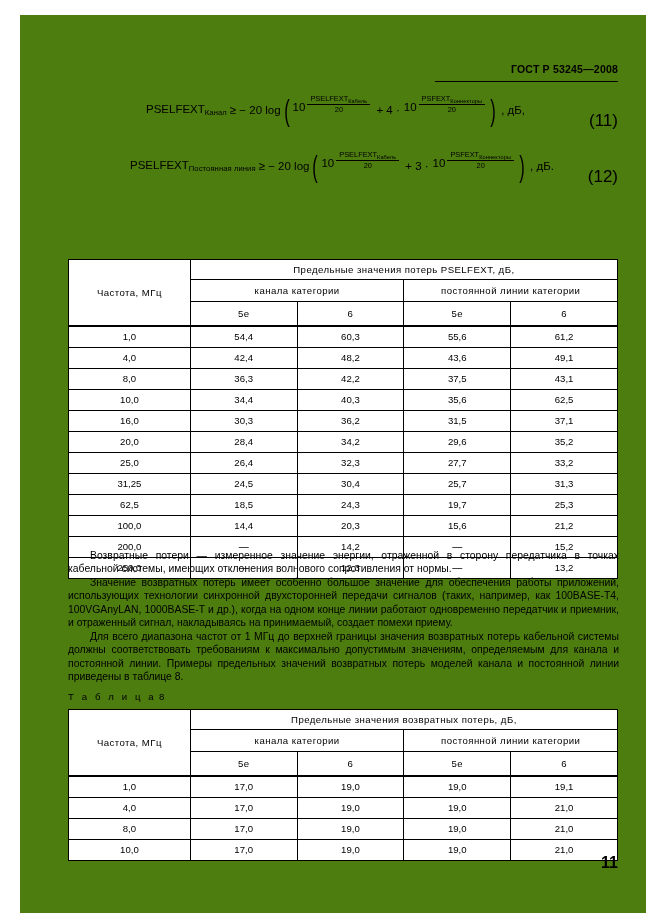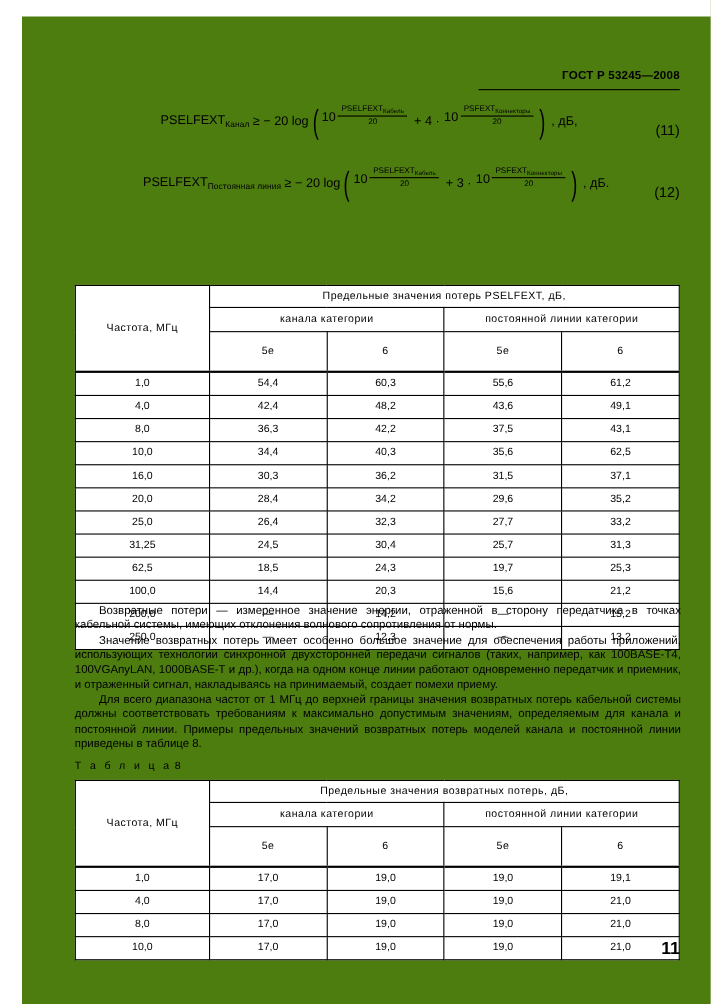--- a/index.html
+++ b/index.html
@@ -93,21 +93,21 @@
   }
   .expo .den {
     display: block;
     padding-top: 0.5px;
   }
   .expo .sub { font-size: 5.6px; }
   .fml-tail { margin-left: 2px; }
   .fml-num {
     position: absolute;
     right: 0;
-    font-size: 13px;
+    font-size: 17px;
   }
 
   
   .para {
     position: absolute;
     left: 48px;
     width: 551px;
     font-size: 10.4px;
     line-height: 13.4px;
     text-align: justify;
@@ -135,21 +135,21 @@
   table.gost td {
     border: 0.9px solid #000;
     text-align: center;
     vertical-align: middle;
     font-weight: normal;
     padding: 0;
   }
   table.gost th { letter-spacing: 0.45px; }
   .hdr-top { height: 20px; }
   .hdr-mid { height: 22px; }
-  .hdr-bot { height: 36px; }
+  .hdr-bot { height: 24px; }
   .freq-cell { width: 122px; }
   .data-cell { width: 107px; }
   tr.data-row td { height: 20px; }
   tr.first-data td { border-top: 2.2px solid #000; }
   .dash { font-size: 10px; }
 
   
   .page-num {
     position: absolute;
     right: 48px;

